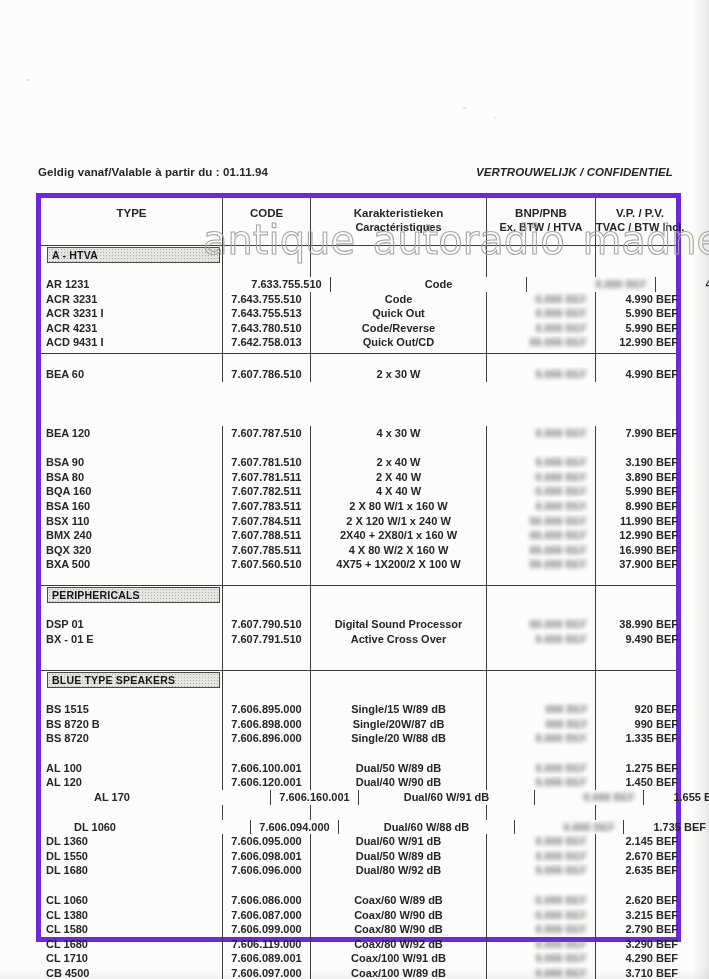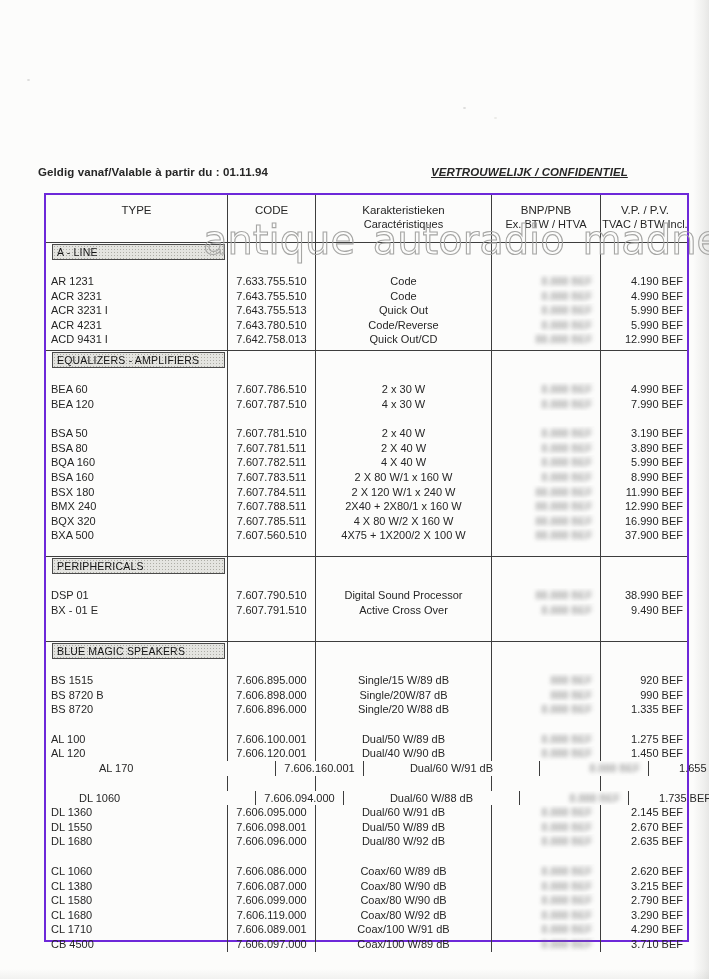--- a/index.html
+++ b/index.html
@@ -12,34 +12,35 @@
   }
   
   .edge-right{position:absolute;top:0;right:0;width:16px;height:100%;
     background:linear-gradient(to right,rgba(120,120,115,0) 0%,rgba(120,120,115,.10) 70%,rgba(120,120,115,.16) 100%);pointer-events:none;}
   .edge-bottom{position:absolute;left:0;bottom:0;width:100%;height:10px;
     background:linear-gradient(to bottom,rgba(120,120,115,0),rgba(120,120,115,.08));pointer-events:none;}
   .speck{position:absolute;width:3px;height:2px;background:#dddddb;border-radius:50%;}
 
   .topline{position:absolute;top:166px;font-size:11.5px;font-weight:bold;letter-spacing:.1px;}
   #validfrom{left:38px;}
-  #confidential{left:431px;font-style:italic;text-decoration:underline;}
+  #confidential{left:476px;font-style:italic;}
 
   .watermark{
     position:absolute;left:203px;top:217px;z-index:5;pointer-events:none;
     font-family:"DejaVu Sans",sans-serif;font-size:40px;font-weight:normal;
     letter-spacing:0px;word-spacing:5px;white-space:nowrap;
     color:transparent;-webkit-text-stroke:1.1px #a2a2a0;
     opacity:.95;
   }
 
   .pricetable{
-    position:absolute;left:44px;top:193px;width:645px;height:749px;
-    border:2px solid #6d28d9;box-sizing:border-box;background:transparent;
+    position:absolute;left:36px;top:193px;width:645px;height:749px;
+    border:5px solid #6d28d9;box-sizing:border-box;background:transparent;
     font-size:11px;
+    font-weight:bold;
   }
   .grid5{display:grid;grid-template-columns:182px 88px 176px 109px 88px;}
   .c{border-right:1px solid #3d3d3d;box-sizing:border-box;overflow:hidden;white-space:nowrap;}
   .c:last-child{border-right:none;}
 
   .thead{height:47px;}
   .thead .c{text-align:center;padding-top:8px;line-height:14px;font-size:11.5px;}
   .thead .c .l2{font-size:11px;}
 
   .tsection{border-top:1px solid #3d3d3d;}
@@ -91,35 +92,35 @@
     </div>
     <div class="c">
       <div>V.P. / P.V.</div>
       <div class="l2">TVAC / BTW Incl.</div>
     </div>
   </div>
   <div id="tbody">
       <div class="tsection">
         <div class="trow grid5" style="height: 18px;">
           <div class="c cell-type">
-            <span class="band">A - LINE</span>
+            <span class="band">A - HTVA</span>
           </div>
           <div class="c cell-code"></div>
           <div class="c cell-features"></div>
           <div class="c cell-bnp"></div>
           <div class="c cell-vp"></div>
         </div>
         <div class="trow grid5" style="height: 13px;">
           <div class="c cell-type"></div>
           <div class="c cell-code"></div>
           <div class="c cell-features"></div>
           <div class="c cell-bnp"></div>
           <div class="c cell-vp"></div>
         </div>
-        <div class="trow grid5" style="height: 14.6px;">
+        <div class="trow grid5" style="height: 14.6px; gap: 20px;">
           <div class="c cell-type">AR 1231</div>
           <div class="c cell-code">7.633.755.510</div>
           <div class="c cell-features">Code</div>
           <div class="c cell-bnp"><span class="blur">8.888 BEF</span></div>
           <div class="c cell-vp">4.190 BEF</div>
         </div>
         <div class="trow grid5" style="height: 14.6px;">
           <div class="c cell-type">ACR 3231</div>
           <div class="c cell-code">7.643.755.510</div>
           <div class="c cell-features">Code</div>
@@ -149,59 +150,50 @@
         </div>
         <div class="trow grid5" style="height: 3px;">
           <div class="c cell-type"></div>
           <div class="c cell-code"></div>
           <div class="c cell-features"></div>
           <div class="c cell-bnp"></div>
           <div class="c cell-vp"></div>
         </div>
       </div>
       <div class="tsection">
-        <div class="trow grid5" style="height: 18px;">
-          <div class="c cell-type">
-            <span class="band">EQUALIZERS - AMPLIFIERS</span>
-          </div>
-          <div class="c cell-code"></div>
-          <div class="c cell-features"></div>
-          <div class="c cell-bnp"></div>
-          <div class="c cell-vp"></div>
-        </div>
         <div class="trow grid5" style="height: 13px;">
           <div class="c cell-type"></div>
           <div class="c cell-code"></div>
           <div class="c cell-features"></div>
           <div class="c cell-bnp"></div>
           <div class="c cell-vp"></div>
         </div>
         <div class="trow grid5" style="height: 14.6px;">
           <div class="c cell-type">BEA 60</div>
           <div class="c cell-code">7.607.786.510</div>
           <div class="c cell-features">2 x 30 W</div>
           <div class="c cell-bnp"><span class="blur">8.888 BEF</span></div>
           <div class="c cell-vp">4.990 BEF</div>
         </div>
-        <div class="trow grid5" style="height: 14.6px;">
+        <div class="trow grid5" style="height: 14.6px; margin-top: 44px;">
           <div class="c cell-type">BEA 120</div>
           <div class="c cell-code">7.607.787.510</div>
           <div class="c cell-features">4 x 30 W</div>
           <div class="c cell-bnp"><span class="blur">8.888 BEF</span></div>
           <div class="c cell-vp">7.990 BEF</div>
         </div>
         <div class="trow grid5" style="height: 15px;">
           <div class="c cell-type"></div>
           <div class="c cell-code"></div>
           <div class="c cell-features"></div>
           <div class="c cell-bnp"></div>
           <div class="c cell-vp"></div>
         </div>
         <div class="trow grid5" style="height: 14.6px;">
-          <div class="c cell-type">BSA 50</div>
+          <div class="c cell-type">BSA 90</div>
           <div class="c cell-code">7.607.781.510</div>
           <div class="c cell-features">2 x 40 W</div>
           <div class="c cell-bnp"><span class="blur">8.888 BEF</span></div>
           <div class="c cell-vp">3.190 BEF</div>
         </div>
         <div class="trow grid5" style="height: 14.6px;">
           <div class="c cell-type">BSA 80</div>
           <div class="c cell-code">7.607.781.511</div>
           <div class="c cell-features">2 X 40 W</div>
           <div class="c cell-bnp"><span class="blur">8.888 BEF</span></div>
@@ -215,21 +207,21 @@
           <div class="c cell-vp">5.990 BEF</div>
         </div>
         <div class="trow grid5" style="height: 14.6px;">
           <div class="c cell-type">BSA 160</div>
           <div class="c cell-code">7.607.783.511</div>
           <div class="c cell-features">2 X 80 W/1 x 160 W</div>
           <div class="c cell-bnp"><span class="blur">8.888 BEF</span></div>
           <div class="c cell-vp">8.990 BEF</div>
         </div>
         <div class="trow grid5" style="height: 14.6px;">
-          <div class="c cell-type">BSX 180</div>
+          <div class="c cell-type">BSX 110</div>
           <div class="c cell-code">7.607.784.511</div>
           <div class="c cell-features">2 X 120 W/1 x 240 W</div>
           <div class="c cell-bnp"><span class="blur">88.888 BEF</span></div>
           <div class="c cell-vp">11.990 BEF</div>
         </div>
         <div class="trow grid5" style="height: 14.6px;">
           <div class="c cell-type">BMX 240</div>
           <div class="c cell-code">7.607.788.511</div>
           <div class="c cell-features">2X40 + 2X80/1 x 160 W</div>
           <div class="c cell-bnp"><span class="blur">88.888 BEF</span></div>
@@ -292,21 +284,21 @@
           <div class="c cell-type"></div>
           <div class="c cell-code"></div>
           <div class="c cell-features"></div>
           <div class="c cell-bnp"></div>
           <div class="c cell-vp"></div>
         </div>
       </div>
       <div class="tsection">
         <div class="trow grid5" style="height: 18px;">
           <div class="c cell-type">
-            <span class="band">BLUE MAGIC SPEAKERS</span>
+            <span class="band">BLUE TYPE SPEAKERS</span>
           </div>
           <div class="c cell-code"></div>
           <div class="c cell-features"></div>
           <div class="c cell-bnp"></div>
           <div class="c cell-vp"></div>
         </div>
         <div class="trow grid5" style="height: 13px;">
           <div class="c cell-type"></div>
           <div class="c cell-code"></div>
           <div class="c cell-features"></div>

